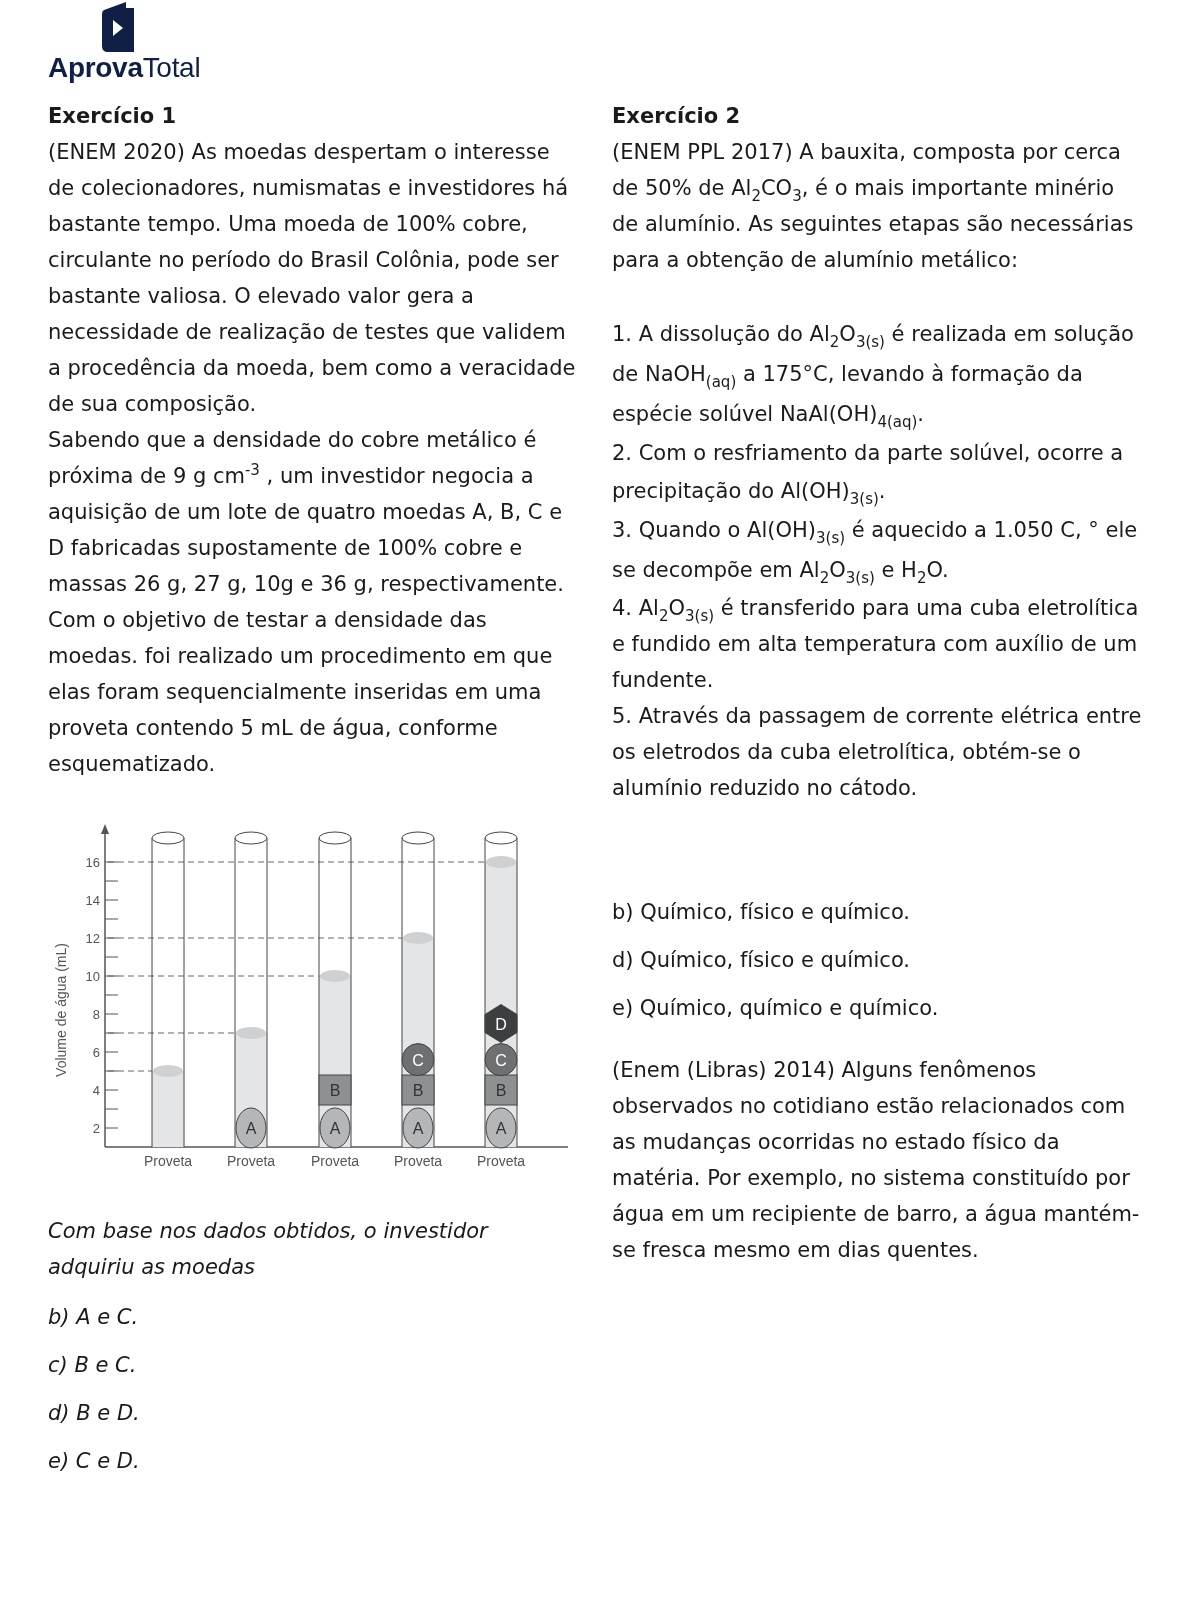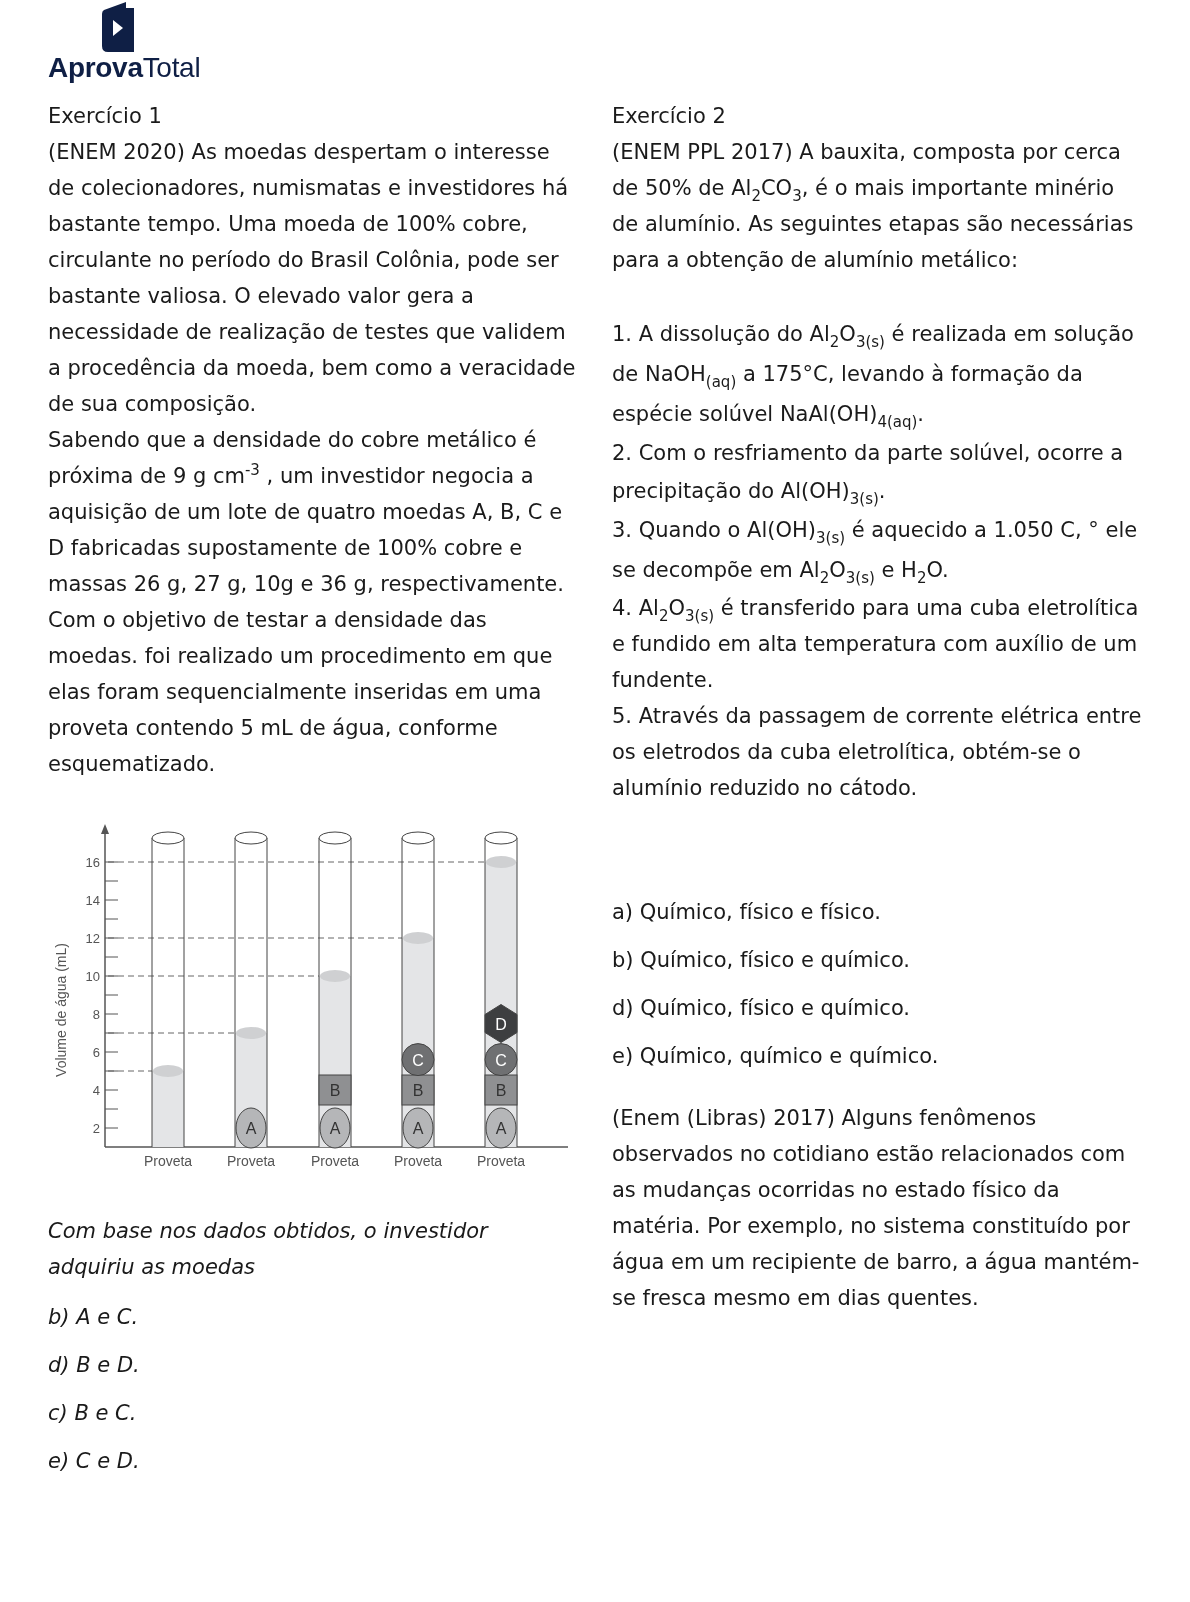--- a/index.html
+++ b/index.html
@@ -6,21 +6,21 @@
   body { width: 1190px; height: 1602px; position: relative; overflow: hidden;
          font-family: "DejaVu Sans", sans-serif; color: #1a1a1a; }
   .logo { position: absolute; left: 36px; top: 2px; display: flex; align-items: center; flex-direction: column; }
   .logo-icon { width: 36px; height: 50px; }
   .logo-text { font-family: "Liberation Sans", sans-serif; font-size: 28px; color: #0f1f45; margin-left: 12px; letter-spacing: -0.3px; }
   .logo-text b { font-weight: 700; }
   .logo-text span.t { font-weight: 400; }
   .col { position: absolute; top: 98px; font-size: 21px; line-height: 36px; }
   .col-left { left: 48px; width: 530px; }
   .col-right { left: 612px; width: 535px; }
-  .title { font-weight: 400; }
+  .title { font-weight: 700; }
   p { margin: 0; }
   sub { font-size: 15px; vertical-align: -6px; line-height: 0; }
   sup { font-size: 15px; vertical-align: 8px; line-height: 0; }
   .gap { height: 36px; }
   .opt { margin-bottom: 12px; }
   .chart { position: absolute; left: 48px; top: 820px; width: 530px; height: 380px; }
 </style>
 </head>
 <body>
 
@@ -134,38 +134,37 @@
         </g>
       </g>
   </g>
 </svg>
 
 <div class="col col-left" style="top:1213px;font-style:italic;">
   <p>Com base nos dados obtidos, o investidor adquiriu as moedas</p>
   <div style="height:14px"></div>
   <div id="ex1-options">
       <p class="opt">b) A e C.</p>
+      <p class="opt">c) B e C.</p>
       <p class="opt">d) B e D.</p>
-      <p class="opt">c) B e C.</p>
       <p class="opt">e) C e D.</p>
     </div>
 </div>
 
 <div class="col col-right">
   <p class="title">Exercício 2</p>
   <p><span>(ENEM PPL 2017) A bauxita, composta por cerca de 50% de Al</span><sub>2</sub><span>CO</span><sub>3</sub><span>, é o mais importante minério de alumínio. As seguintes etapas são necessárias para a obtenção de alumínio metálico:</span></p>
   <div class="gap"></div>
   <p style="line-height:40px"><span>1. A dissolução do Al</span><sub>2</sub><span>O</span><sub>3(s)</sub><span> é realizada em solução de NaOH</span><sub>(aq)</sub><span> a 175°C, levando à formação da espécie solúvel NaAl(OH)</span><sub>4(aq)</sub><span>.</span></p>
   <p style="line-height:38px"><span>2. Com o resfriamento da parte solúvel, ocorre a precipitação do Al(OH)</span><sub>3(s)</sub><span>.</span></p>
   <p style="line-height:40px"><span>3. Quando o Al(OH)</span><sub>3(s)</sub><span> é aquecido a 1.050 C, ° ele se decompõe em Al</span><sub>2</sub><span>O</span><sub>3(s)</sub><span> e H</span><sub>2</sub><span>O.</span></p>
   <p><span>4. Al</span><sub>2</sub><span>O</span><sub>3(s)</sub><span> é transferido para uma cuba eletrolítica e fundido em alta temperatura com auxílio de um fundente.</span></p>
   <p>5. Através da passagem de corrente elétrica entre os eletrodos da cuba eletrolítica, obtém-se o alumínio reduzido no cátodo.</p>
   <div class="gap"></div>
   <div style="height:52px"></div>
   <div id="ex2-options">
-      <p class="opt">a) Químico, físico e físico.</p>
       <p class="opt">b) Químico, físico e químico.</p>
       <p class="opt">d) Químico, físico e químico.</p>
       <p class="opt">e) Químico, químico e químico.</p>
     </div>
   <div style="height:14px"></div>
-  <p>(Enem (Libras) 2017)  Alguns fenômenos observados no cotidiano estão relacionados com as mudanças ocorridas no estado físico da matéria. Por exemplo, no sistema constituído por água em um recipiente de barro, a água mantém-se fresca mesmo em dias quentes.</p>
+  <p>(Enem (Libras) 2014)  Alguns fenômenos observados no cotidiano estão relacionados com as mudanças ocorridas no estado físico da matéria. Por exemplo, no sistema constituído por água em um recipiente de barro, a água mantém-se fresca mesmo em dias quentes.</p>
 </div>
 
 </body></html>

